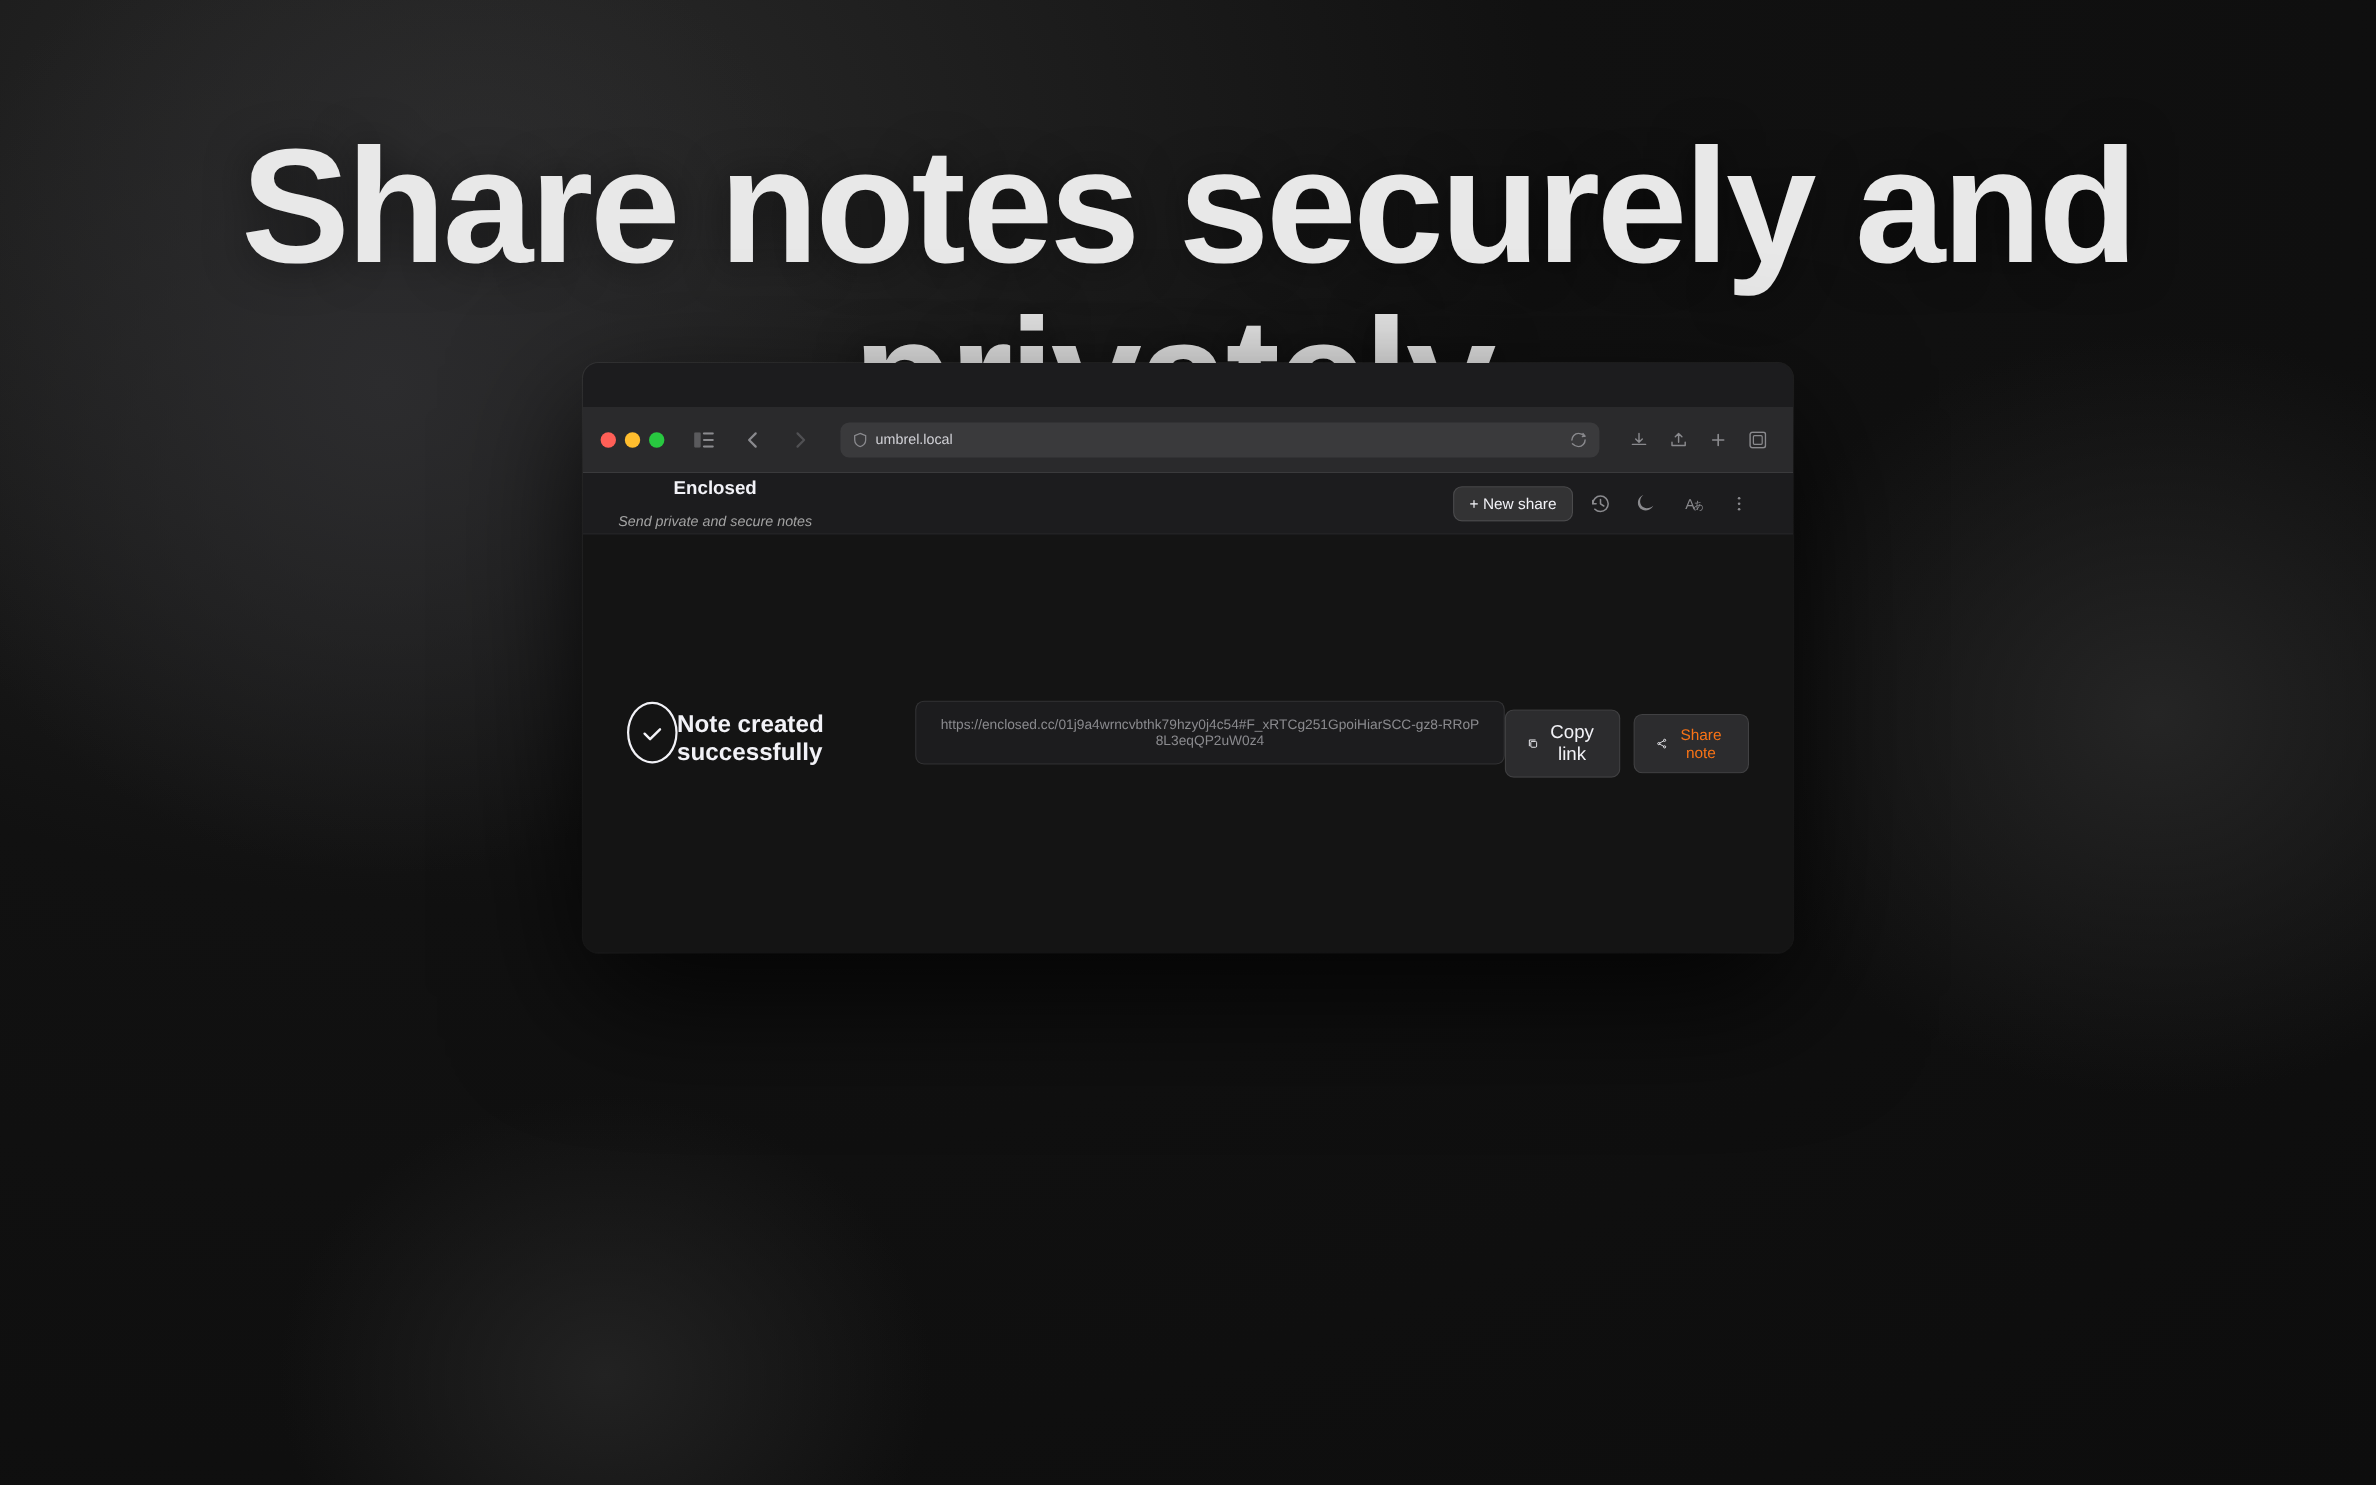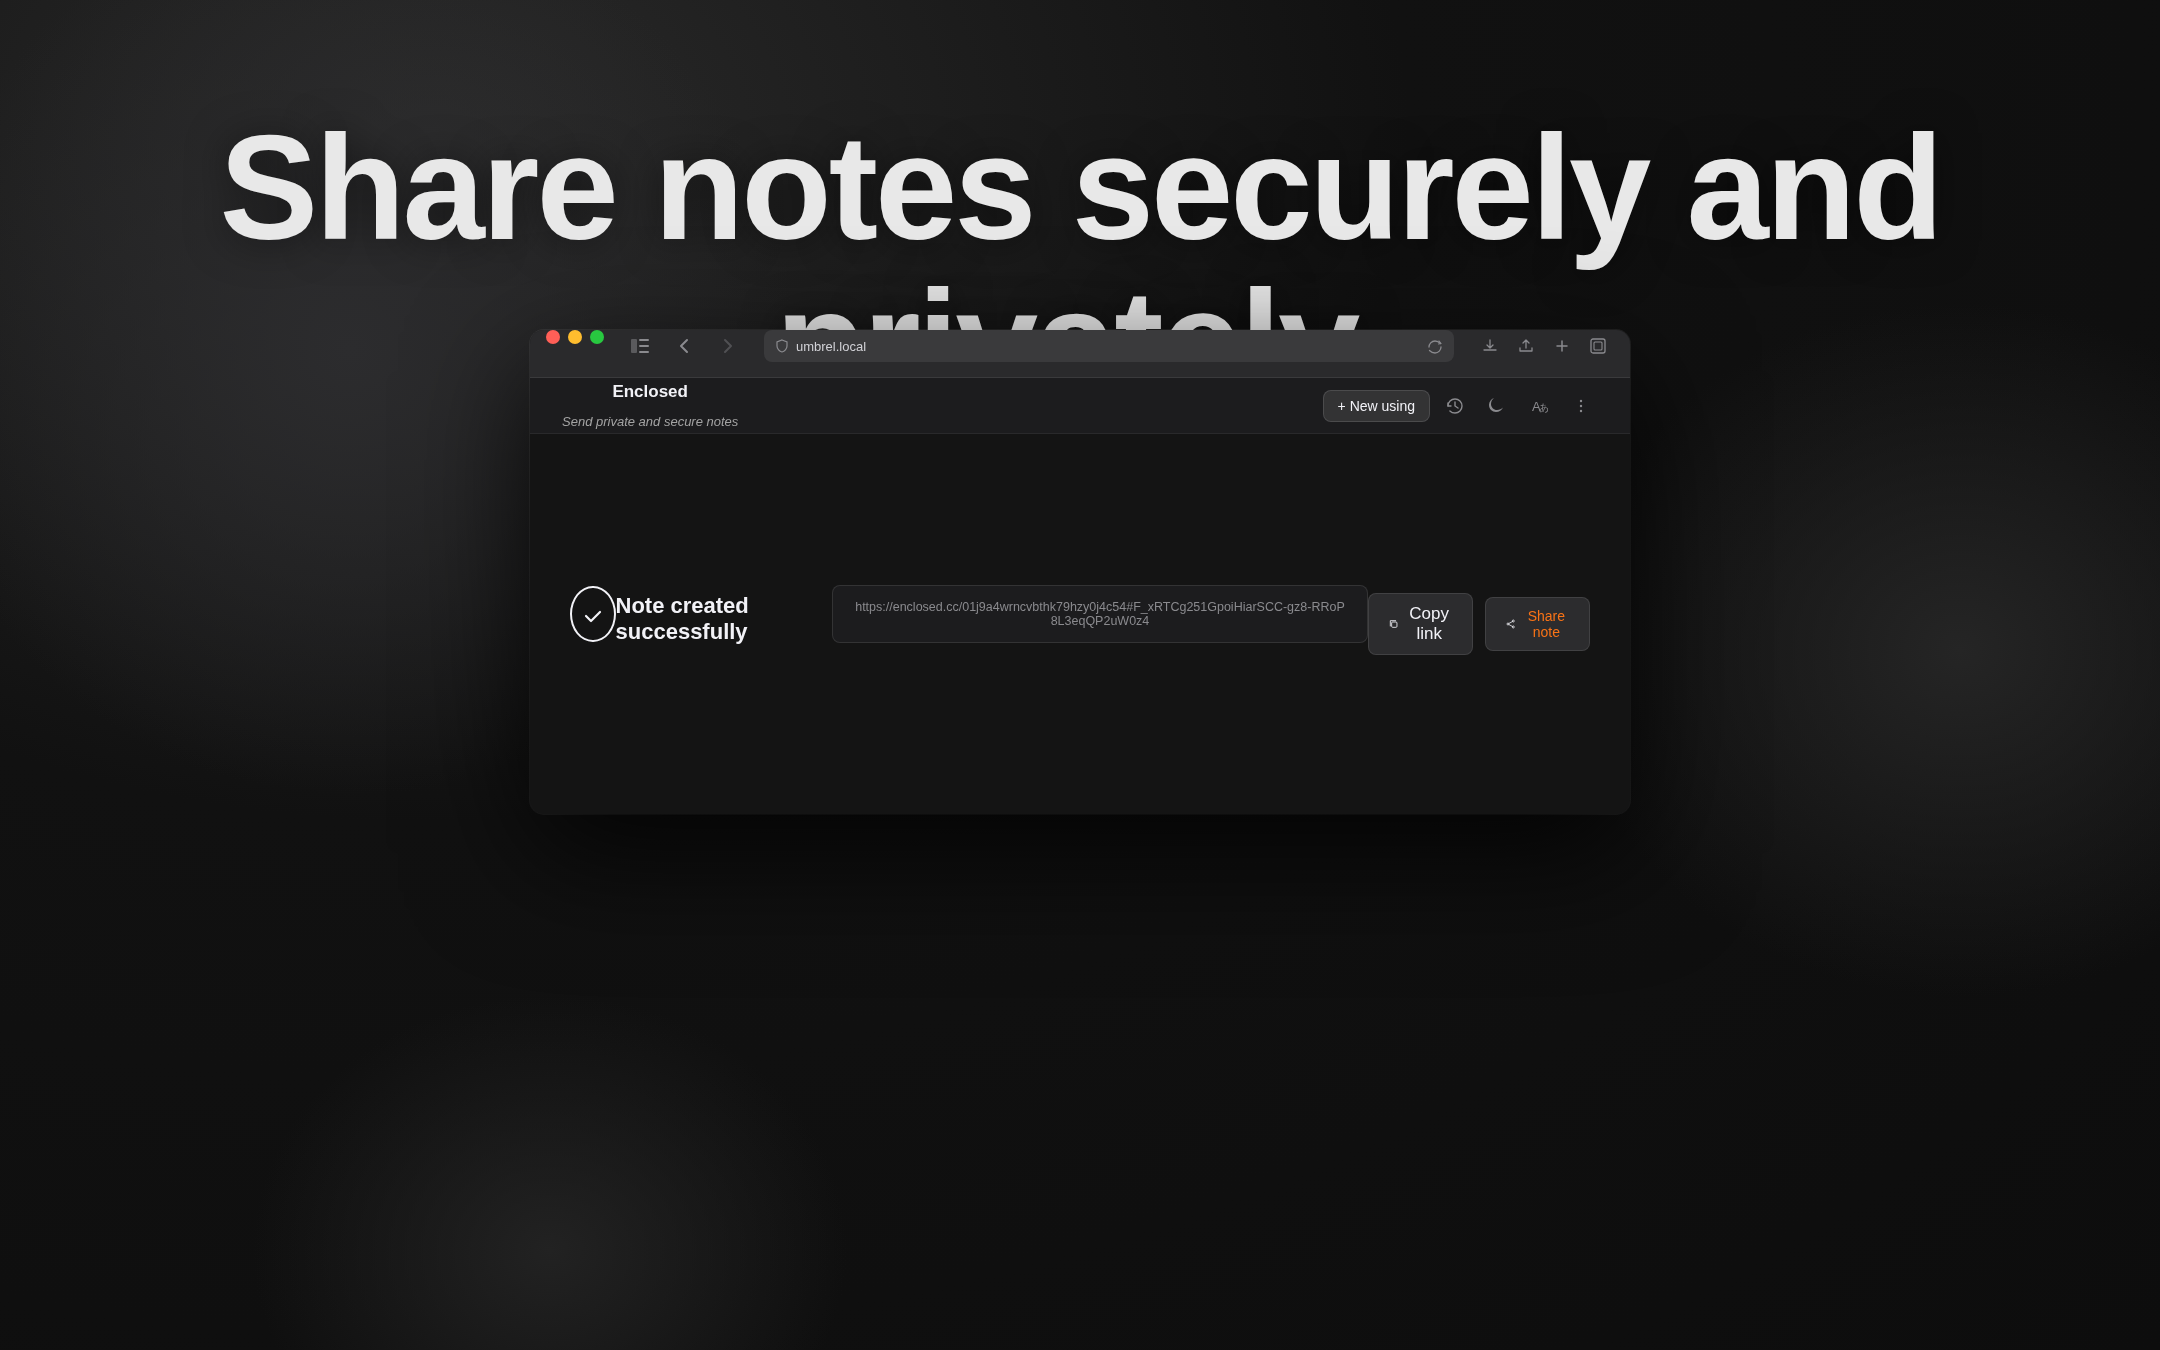--- a/index.html
+++ b/index.html
@@ -84,25 +84,26 @@
       border-radius: 14px;
       box-shadow: 0 40px 120px rgba(0,0,0,0.8), 0 0 0 1px rgba(255,255,255,0.08);
       z-index: 10;
       overflow: hidden;
     }
 
     
     .browser-chrome {
       background: #2a2a2c;
       padding: 0 16px;
-      height: 48px;
-      display: flex;
-      align-items: flex-start;
+      height: 60px;
+      display: flex;
+      align-items: center;
       gap: 12px;
       border-bottom: 1px solid rgba(255,255,255,0.08);
+      margin-top: 40px;
     }
 
     .traffic-lights {
       display: flex;
       gap: 8px;
       align-items: center;
       margin-right: 8px;
     }
 
     .tl {
@@ -417,21 +418,21 @@
     </div>
   </div>
 
   <div class="app-header">
     <div class="app-brand">
       <span class="app-name">Enclosed</span>
       <span class="app-tagline">Send private and secure notes</span>
     </div>
 
     <div class="app-actions">
-      <button class="new-note-btn">+ New using</button>
+      <button class="new-note-btn">+ New share</button>
 
       <div class="icon-btn">
         <svg width="18" height="18" viewBox="0 0 18 18" fill="none">
           <path d="M9 5V9L12 11" stroke="#8a8a8e" stroke-width="1.4" stroke-linecap="round" stroke-linejoin="round"></path>
           <path d="M2 9C2 5.1 5.1 2 9 2C12.9 2 16 5.1 16 9C16 12.9 12.9 16 9 16C7 16 5.2 15.2 3.9 13.9" stroke="#8a8a8e" stroke-width="1.4" stroke-linecap="round"></path>
           <path d="M2 6V9H5" stroke="#8a8a8e" stroke-width="1.4" stroke-linecap="round" stroke-linejoin="round"></path>
         </svg>
       </div>
 
       <div class="icon-btn">

